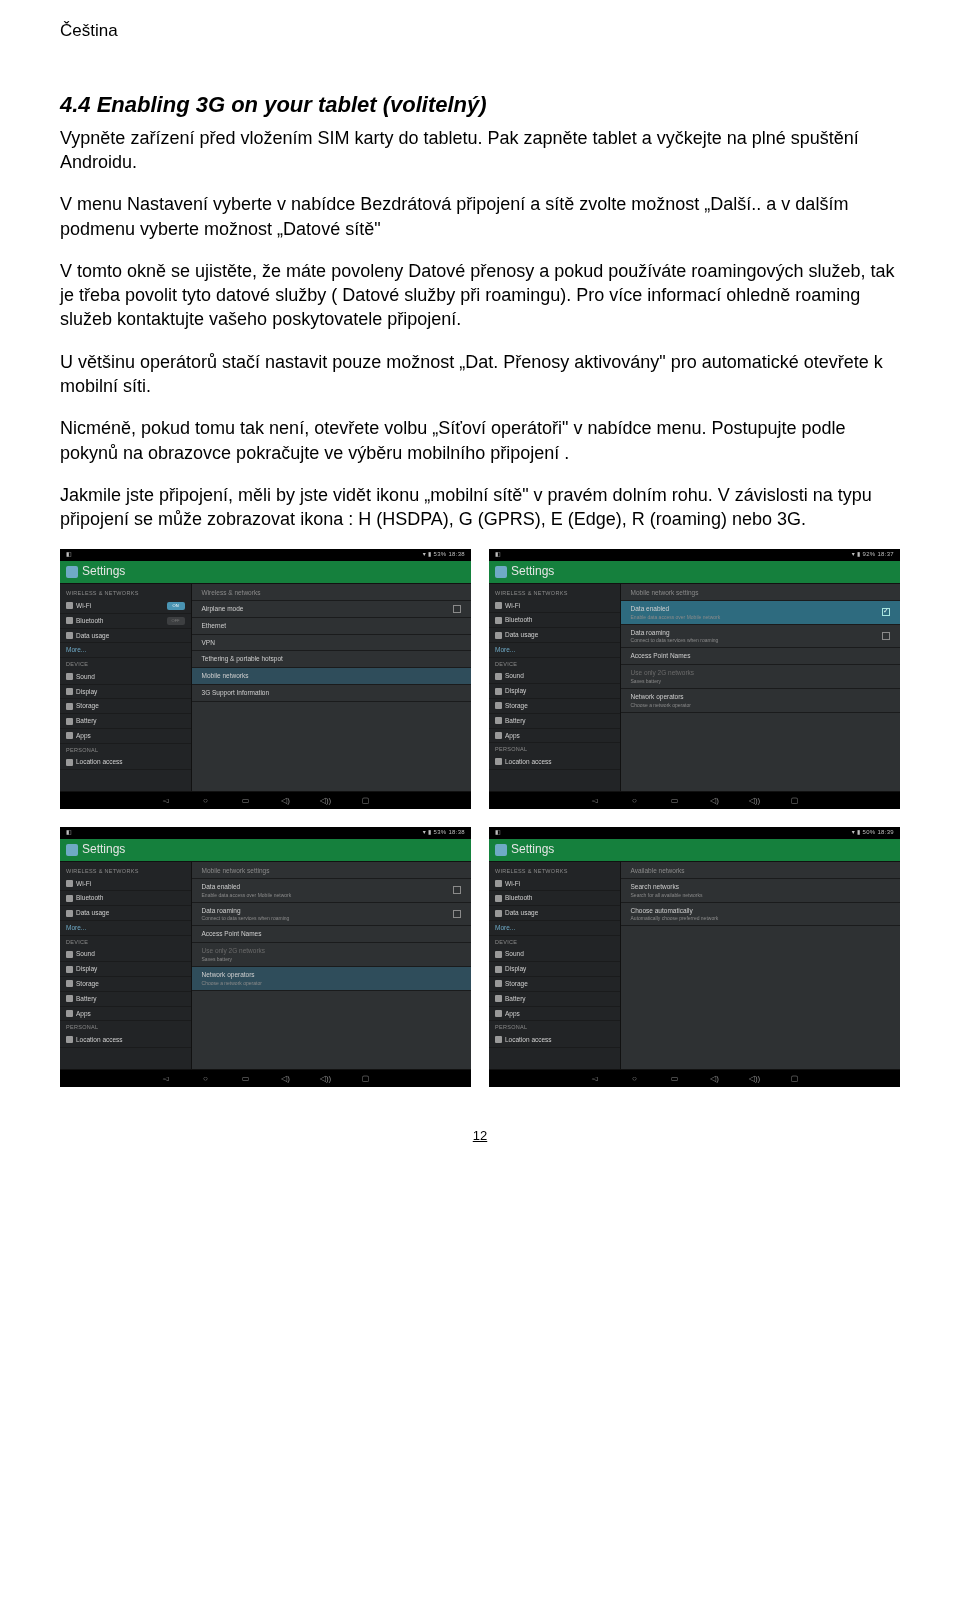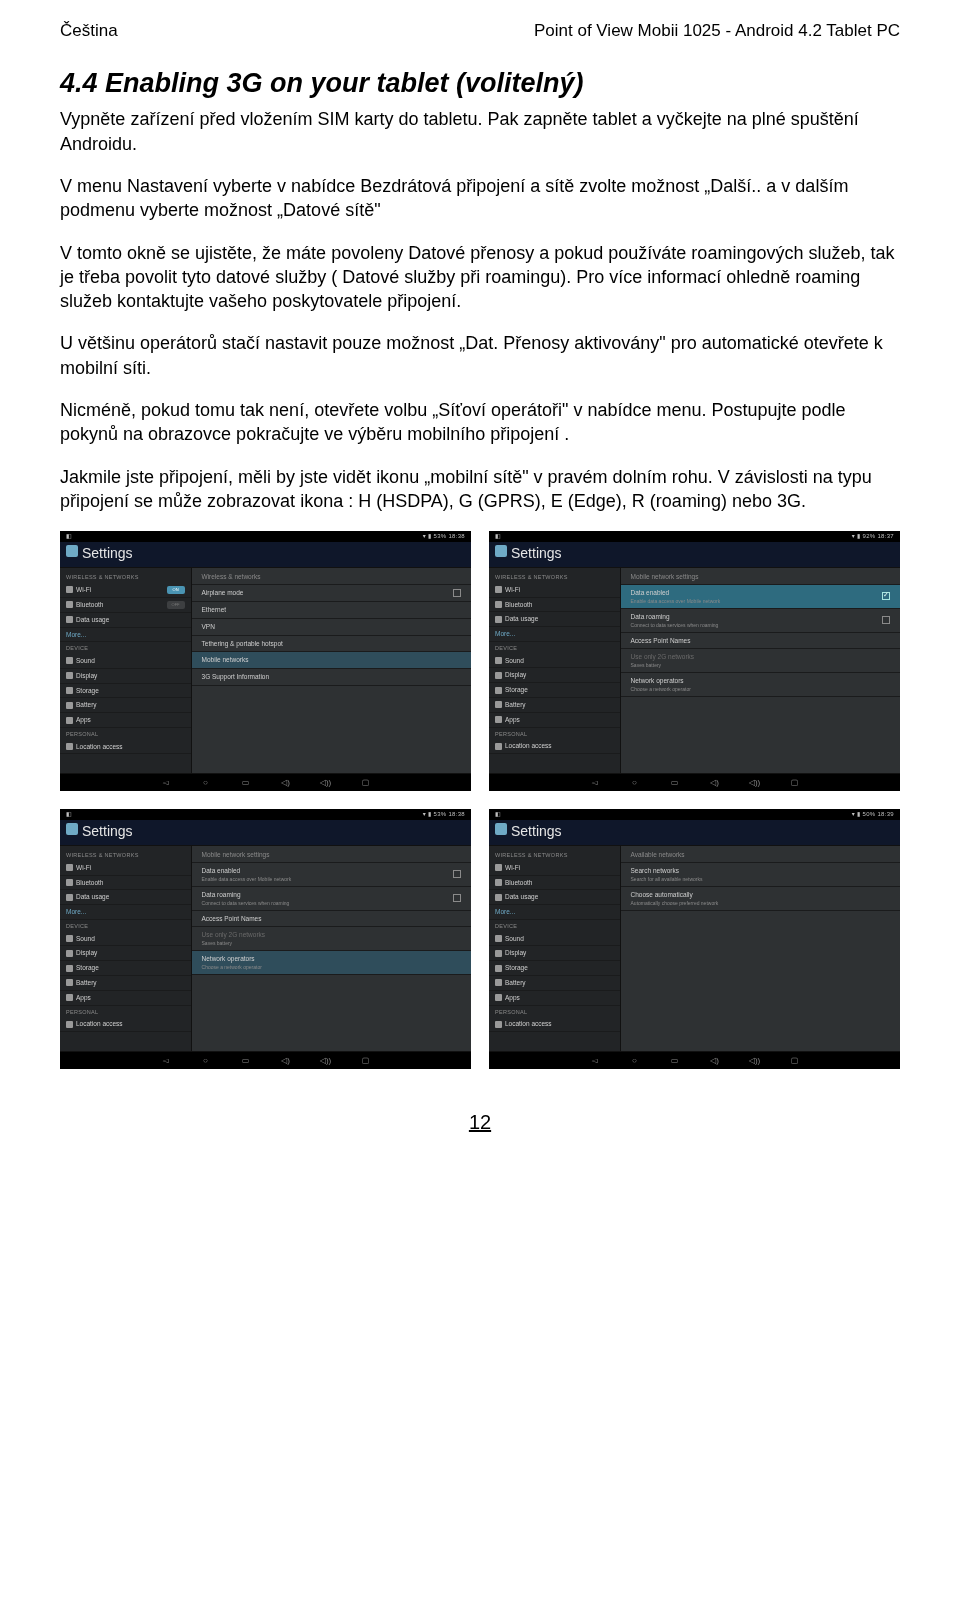--- a/index.html
+++ b/index.html
@@ -6,38 +6,38 @@
   body {
     width: 960px;
     margin: 0 auto;
     font-family: Arial, Helvetica, sans-serif;
     color: #000;
     background: #fff;
     padding: 20px 60px 40px 60px;
     font-size: 18px;
     line-height: 1.35;
   }
-  .doc-header { display: flex; justify-content: space-between; font-size: 17px; margin-bottom: 22px; }
-  h2.section-title { font-size: 27px; font-style: italic; font-weight: bold; margin-bottom: 6px; }
+  .doc-header { display: flex; justify-content: space-between; font-size: 17px; margin-bottom: 47px; }
+  h2.section-title { font-size: 22px; font-style: italic; font-weight: bold; margin-bottom: 6px; }
   p.body-text { margin-bottom: 18px; }
   .screens-grid { display: grid; grid-template-columns: 1fr 1fr; gap: 18px 18px; margin: 18px 0 30px 0; }
   .tablet {
     background:#000; color:#bfbfbf; font-size:6.5px; line-height:1.2;
     display:flex; flex-direction:column; height:260px; border-radius:2px;
     font-family: Arial, Helvetica, sans-serif;
   }
   .tablet .statusbar {
     display:flex; justify-content:space-between; align-items:center;
     padding:2px 6px; background:#000; color:#bfbfbf; font-size:6px;
   }
   .tablet .statusbar .right { letter-spacing:0.3px; }
   .tablet .app-title {
-    display:flex; align-items:flex-start; gap:4px;
-    background:#0f172a; color:#e6e6e6; padding:3px 6px 5px 6px;
-    border-bottom:1px solid #111; font-size:14px;
+    display:flex; align-items:flex-end; gap:4px;
+    background:#15803d; color:#e6e6e6; padding:3px 6px 5px 6px;
+    border-bottom:1px solid #111; font-size:12px;
   }
   .tablet .app-title .gear { width:12px; height:12px; background:#6faac6; border-radius:2px; }
   .tablet .content { flex:1; display:flex; background:#222426; overflow:hidden; }
   .tablet .sidebar { width:32%; background:#222426; border-right:1px solid #111; padding:3px 0; }
   .tablet .pane   { flex:1; background:#2e3133; }
   .tablet .section-label { color:#8a8a8a; letter-spacing:0.3px; padding:3px 6px 2px 6px; font-size:5.5px; }
   .tablet .sidebar .item { display:flex; align-items:center; justify-content:space-between; padding:3px 6px; border-bottom:1px solid #1a1b1c; color:#cfcfcf; }
   .tablet .sidebar .item .lbl { display:flex; align-items:center; gap:3px; }
   .tablet .sidebar .item.more { color:#6faac6; }
   .tablet .ic { width:7px; height:7px; background:#9a9a9a; display:inline-block; border-radius:1px; flex:none; }
@@ -51,28 +51,27 @@
   .tablet .pane .row.dim { color:#6a6a6a; }
   .tablet .chk { width:8px; height:8px; border:1px solid #8a8a8a; display:inline-block; }
   .tablet .chk.teal { border-color:#a8e6e0; background:#2e6b7f; position:relative; }
   .tablet .chk.teal::after { content:"✓"; color:#dff6f3; position:absolute; top:-2px; left:0; font-size:7px; }
   .tablet .navbar {
     display:flex; justify-content:center; align-items:center; gap:26px;
     padding:4px 0; background:#000; color:#8a8a8a; font-size:8px;
     border-top:1px solid #111;
   }
   .tablet .navbar span { display:inline-block; width:14px; text-align:center; }
-  .page-number { text-align:center; font-size:20px; margin-top:40px;text-decoration:underline; }
+  .page-number { text-align:center; font-size:13px; margin-top:40px;text-decoration:underline; }
 </style>
 </head>
 <body>
 
 <div class="doc-header">
   <span>Čeština</span>
-  <span>Point of View Mobii 1025 - Android 4.2 Tablet PC</span>
 </div>
 
 <h2 class="section-title">4.4 Enabling 3G on your tablet (volitelný)</h2>
 
 <p class="body-text">Vypněte zařízení před vložením SIM karty do tabletu. Pak zapněte tablet a vyčkejte na plné spuštění Androidu.</p>
 <p class="body-text">V menu Nastavení vyberte v nabídce Bezdrátová připojení a sítě zvolte možnost „Další.. a v dalším podmenu vyberte možnost „Datové sítě"</p>
 <p class="body-text">V tomto okně se ujistěte, že máte povoleny Datové přenosy a pokud používáte roamingových služeb, tak je třeba povolit tyto datové služby ( Datové služby při roamingu). Pro více informací ohledně roaming služeb kontaktujte vašeho poskytovatele připojení.</p>
 <p class="body-text">U většinu operátorů stačí nastavit pouze možnost „Dat. Přenosy aktivovány" pro automatické otevřete k mobilní síti.</p>
 <p class="body-text">Nicméně, pokud tomu tak není, otevřete volbu „Síťoví operátoři" v nabídce menu. Postupujte podle pokynů na obrazovce pokračujte ve výběru mobilního připojení .</p>
 <p class="body-text">Jakmile jste připojení, měli by jste vidět ikonu „mobilní sítě" v pravém dolním rohu. V závislosti na typu připojení se může zobrazovat  ikona :  H (HSDPA), G (GPRS), E (Edge), R (roaming) nebo 3G.</p>

